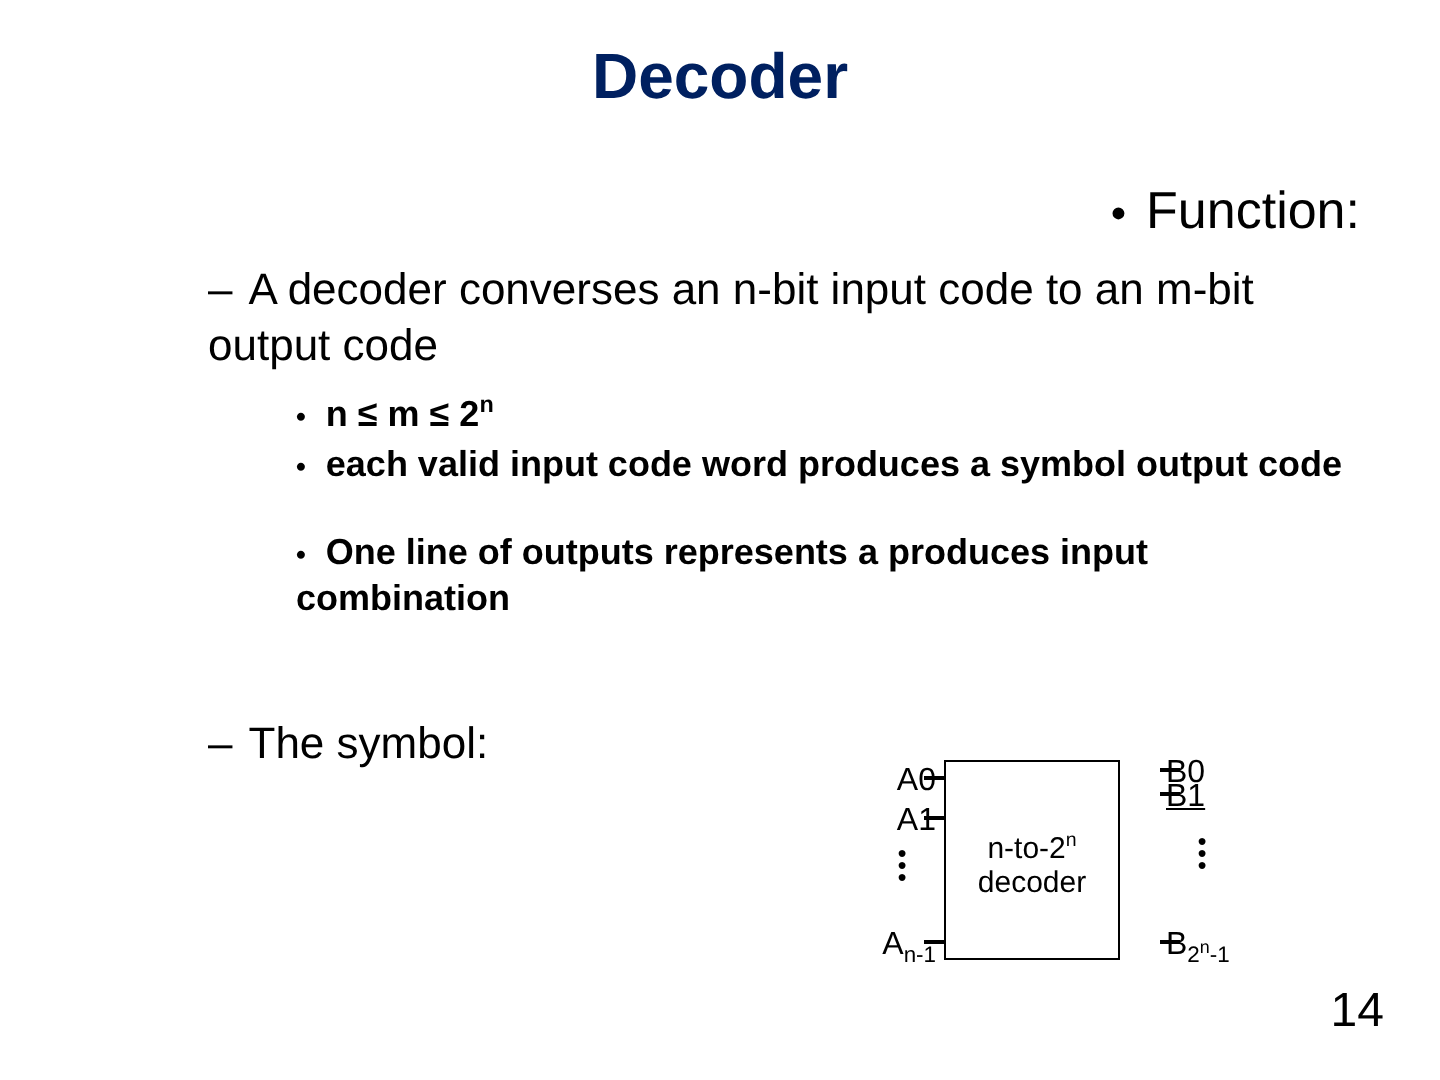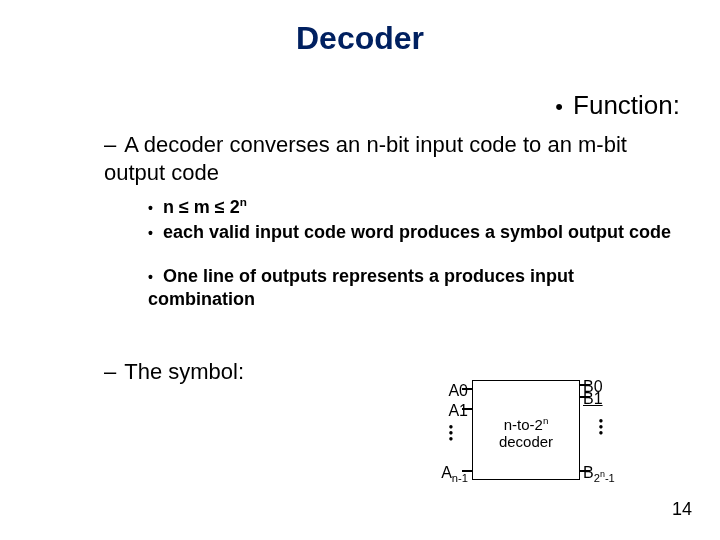--- a/index.html
+++ b/index.html
@@ -68,21 +68,21 @@
     left: 410px;
     top: 378px;
     width: 260px;
     height: 120px;
     font-size: 13px;
   }
   .decoder-box {
     position: absolute;
     left: 62px;
     top: 2px;
-    width: 108px;
+    width: 88px;
     height: 100px;
     border: 1.5px solid #000;
     box-sizing: border-box;
   }
   .dlabel {
     position: absolute;
     top: 36px;
     left: 4px;
     right: 4px;
     text-align: center;
@@ -118,21 +118,21 @@
     font-size: 8px;
     line-height: 6px;
     letter-spacing: 0;
   }
   .vdots span { display: block; }
 
   .page-num {
     position: absolute;
     right: 28px;
     bottom: 20px;
-    font-size: 18px;
+    font-size: 24px;
   }
 </style>
 </head>
 <body>
 
 <div class="slide">
 
   <div class="title">Decoder</div>
 
   <div class="content">

